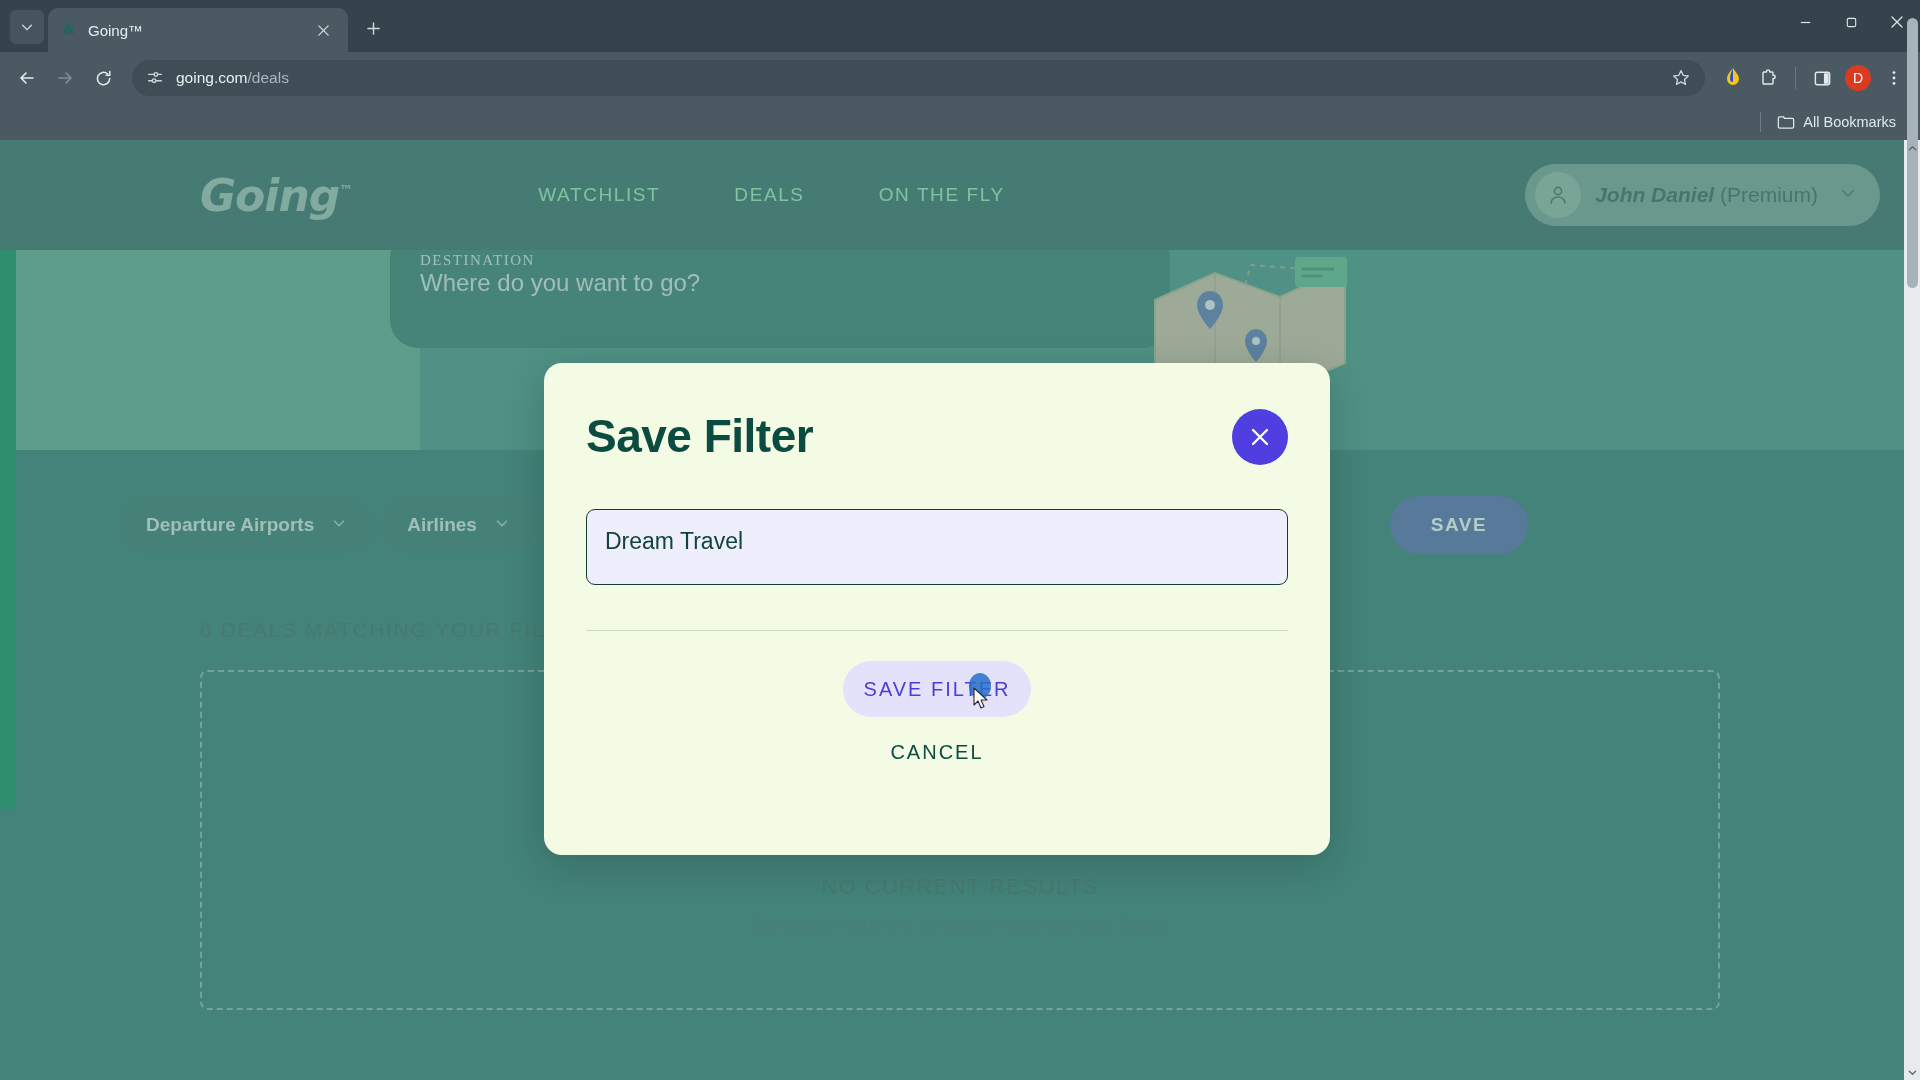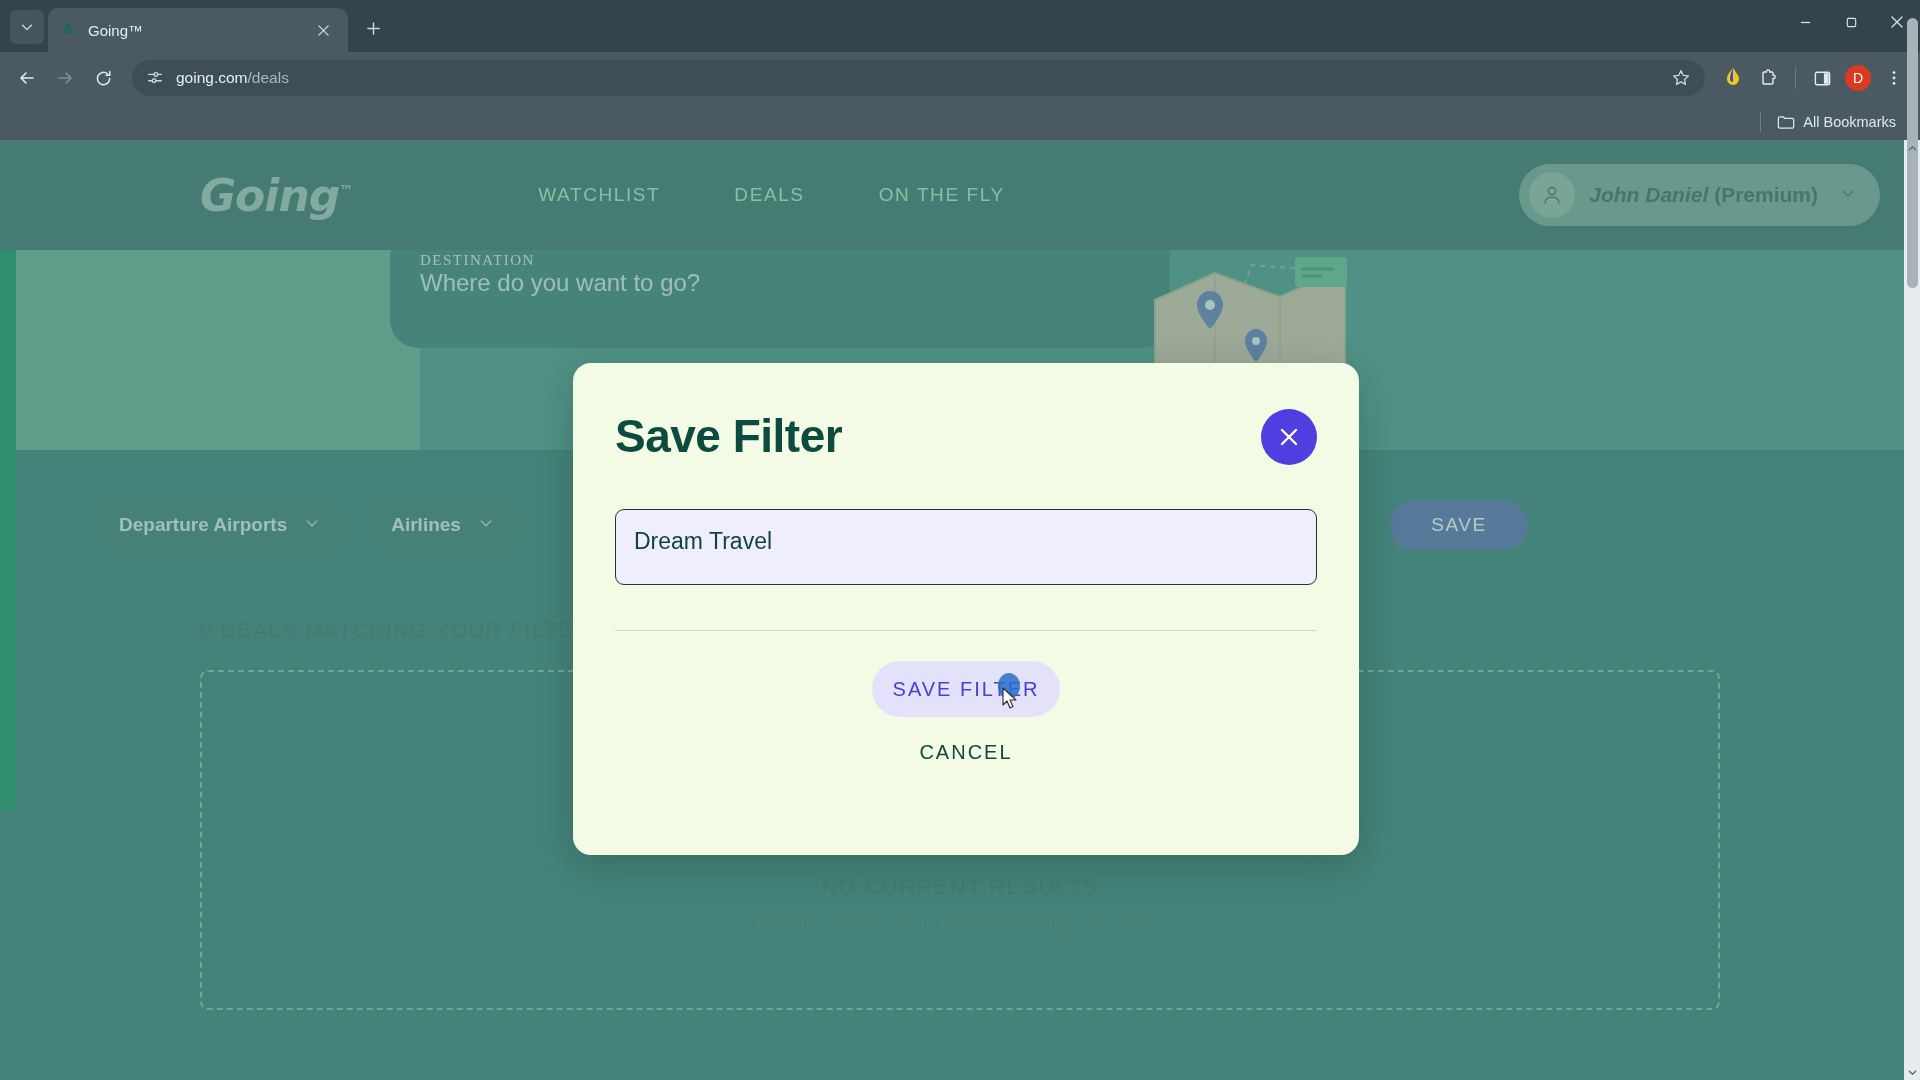--- a/index.html
+++ b/index.html
@@ -166,21 +166,21 @@
     padding: 0 22px 0 10px; gap: 14px;
   }
   .user-ava {
     width: 46px; height: 46px; border-radius: 50%;
     background: rgba(150,196,166,0.55);
     display:flex;align-items:center;justify-content:center;
     color:#0d4f43;
   }
   .user-name { font-size: 21px; color: #0c3e37; }
   .user-name b { font-weight: 700; font-style: italic; }
-  .user-name span { font-weight: 700; margin-top: 20px; }
+  .user-name span { font-weight: 400; margin-top: 20px; }
   .user-chev { color:#2a5c52; margin-left: 6px; }
 
   
   .hero {
     position: relative;
     height: 200px;
     background: #1d7f6d;
     overflow: visible;
   }
   .hero-green {
@@ -197,38 +197,38 @@
   }
   .sb-label { font-size: 15px; letter-spacing: 1.5px; color:#d2e6de; font-weight:500;font-family:Liberation Serif, serif;}
   .sb-ph { font-size: 24px; color:#cfe3db; }
   .map-illus { position:absolute; right: 545px; top: -5px; width: 230px; height: 160px; }
 
   .filters-row {
     position: relative;
     height: 150px;
     background: transparent;
     display: flex; align-items: center;
-    padding-left: 93px; gap: 18px;
+    padding-left: 120px; gap: 7px;
   }
   .pill {
     height: 58px; border-radius: 29px;
     background: #0b5c50;
     color: #cfe5dd;
     display:flex;align-items:center;gap:16px;
     padding: 0 26px;
     font-size: 19px; font-weight: 600;
   }
   .pill .chev { color:#9dc4ba; }
   .save-btn-main {
     position:absolute; right: 392px;
-    height: 50px; min-width: 138px;
+    height: 58px; min-width: 138px;
     background: #2f4b9e; color:#fff;
     border-radius: 29px;
     display:flex;align-items:center;justify-content:center;
-    font-size: 19px; letter-spacing: 1.6px; font-weight: 400;
+    font-size: 19px; letter-spacing: 1.6px; font-weight: 700;
   }
 
   .results-head {
     padding: 18px 0 0 200px;
     font-size: 21px; letter-spacing: 1.6px;
     color: #0d4a41; font-weight: 500;
   }
   .empty-box {
     margin: 28px 200px 0 200px;
     border: 2px dashed #6fa79a;
@@ -253,21 +253,21 @@
 
   
   .left-sliver {
     position:absolute; left:0; top:110px; width:16px; height: 560px;
     background:#2e8e6e; z-index: 9;
   }
 
   
   .modal {
     position: absolute;
-    left: 573px; top: 223px;
+    left: 544px; top: 223px;
     width: 786px; height: 492px;
     background: #f4fbe4;
     border-radius: 18px;
     z-index: 12;
     box-shadow: 0 10px 40px rgba(0,0,0,0.18);
     padding: 46px 42px 0 42px;
   }
   .modal-top { display:flex; align-items:flex-start; }
   .modal-title {
     font-size: 46px; font-weight: 700; color: #0c4b3f;

